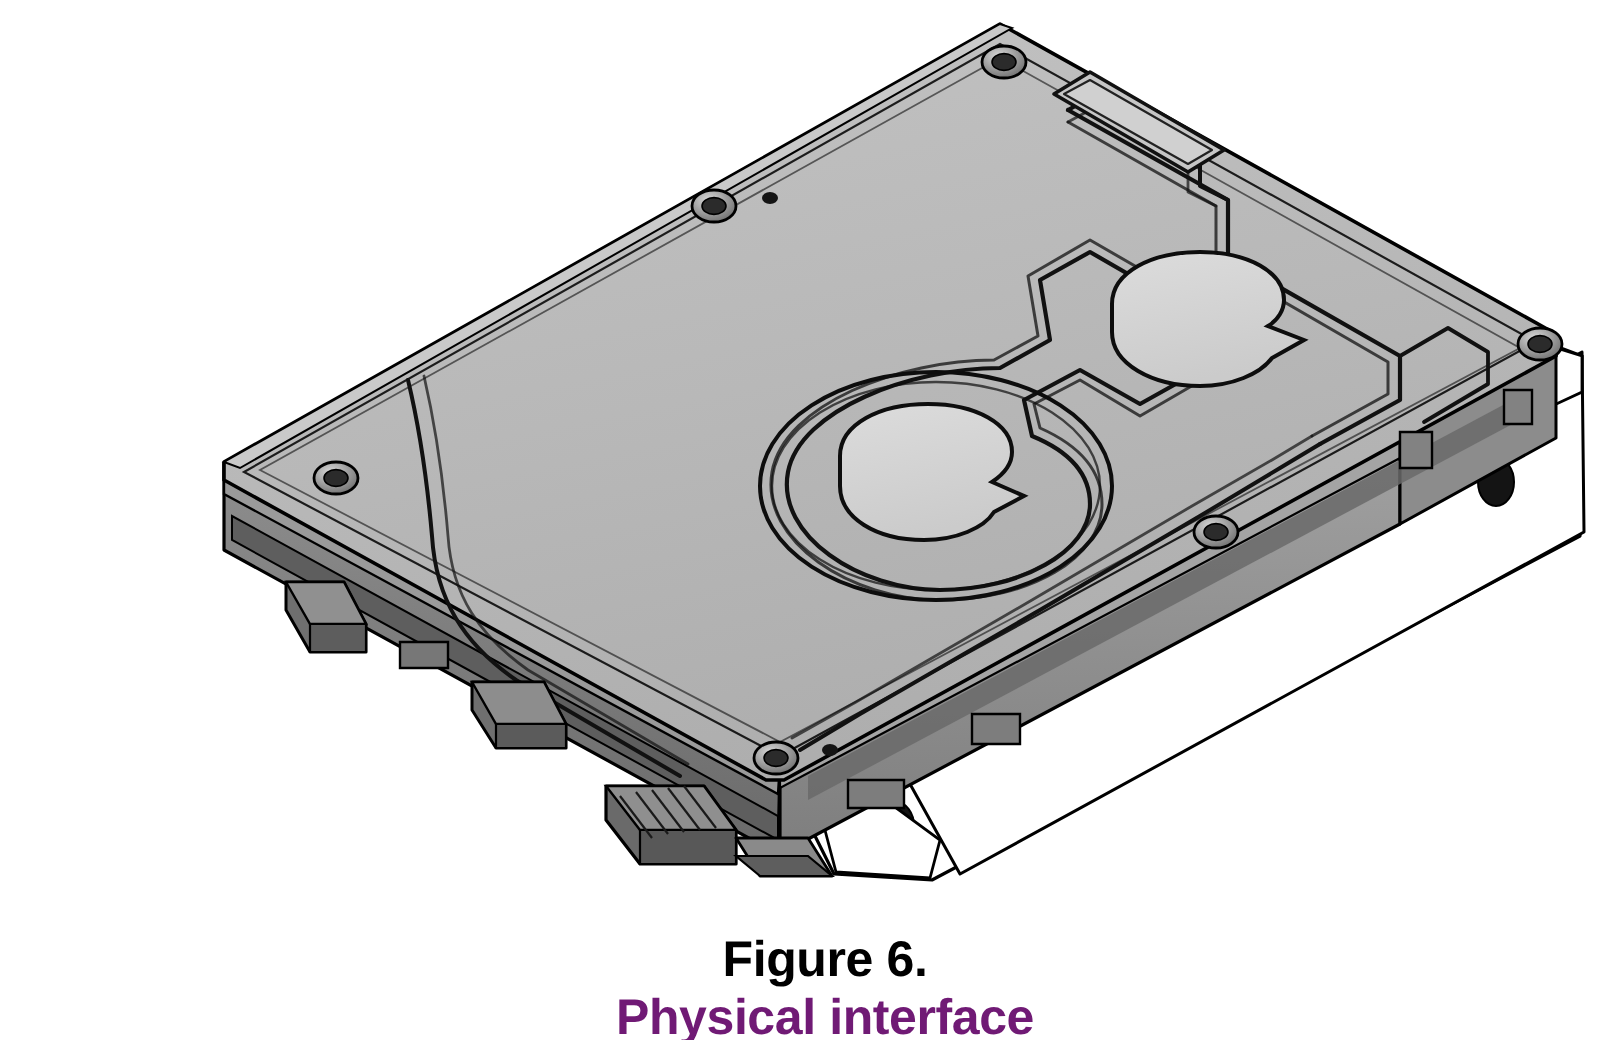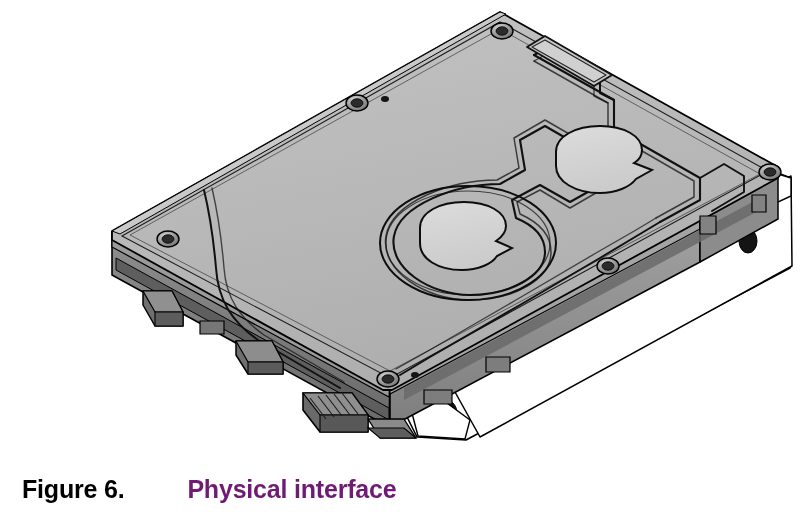--- a/index.html
+++ b/index.html
@@ -30,20 +30,21 @@
   #figure-caption {
     position: absolute;
     left: 0;
     top: 466px;
     width: 803px;
     height: 46px;
     display: flex;
     align-items: center;
     padding-left: 22px;
     box-sizing: border-box;
+    flex-direction: column;
   }
   .caption-label {
     font-size: 25px;
     font-weight: bold;
     color: #000000;
     letter-spacing: -0.2px;
     white-space: nowrap;
   }
   .caption-gap {
     display: inline-block;

